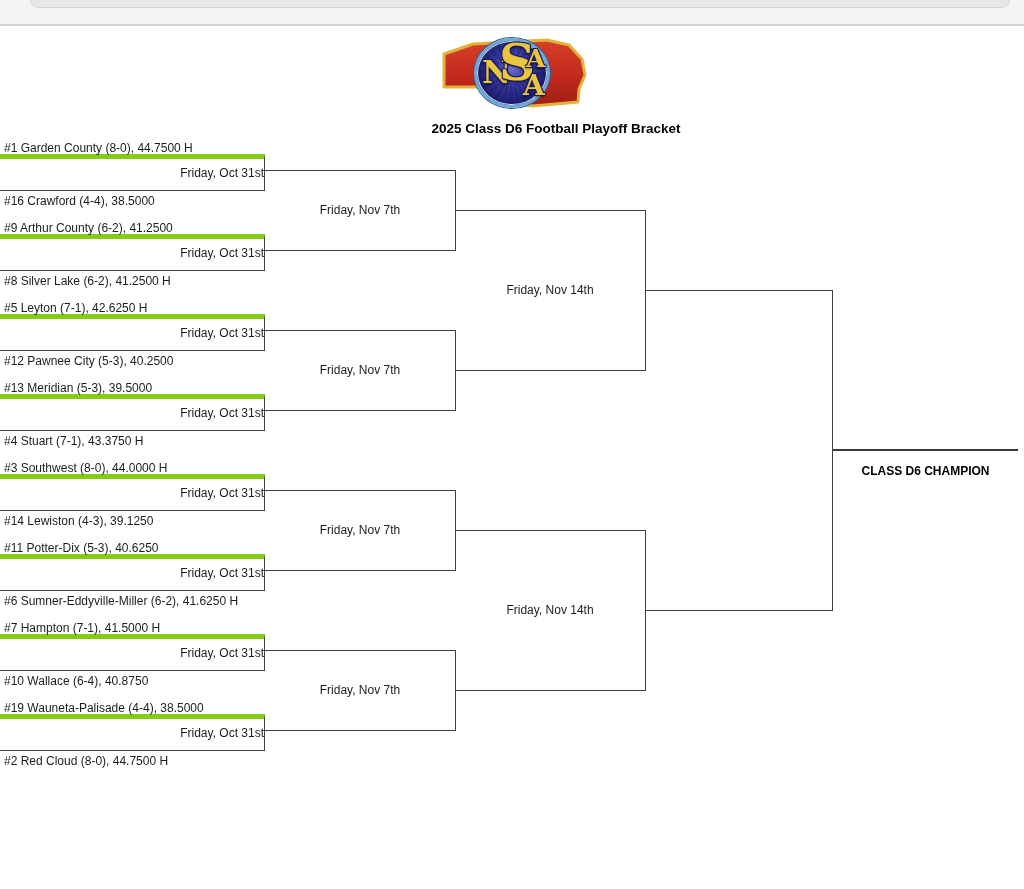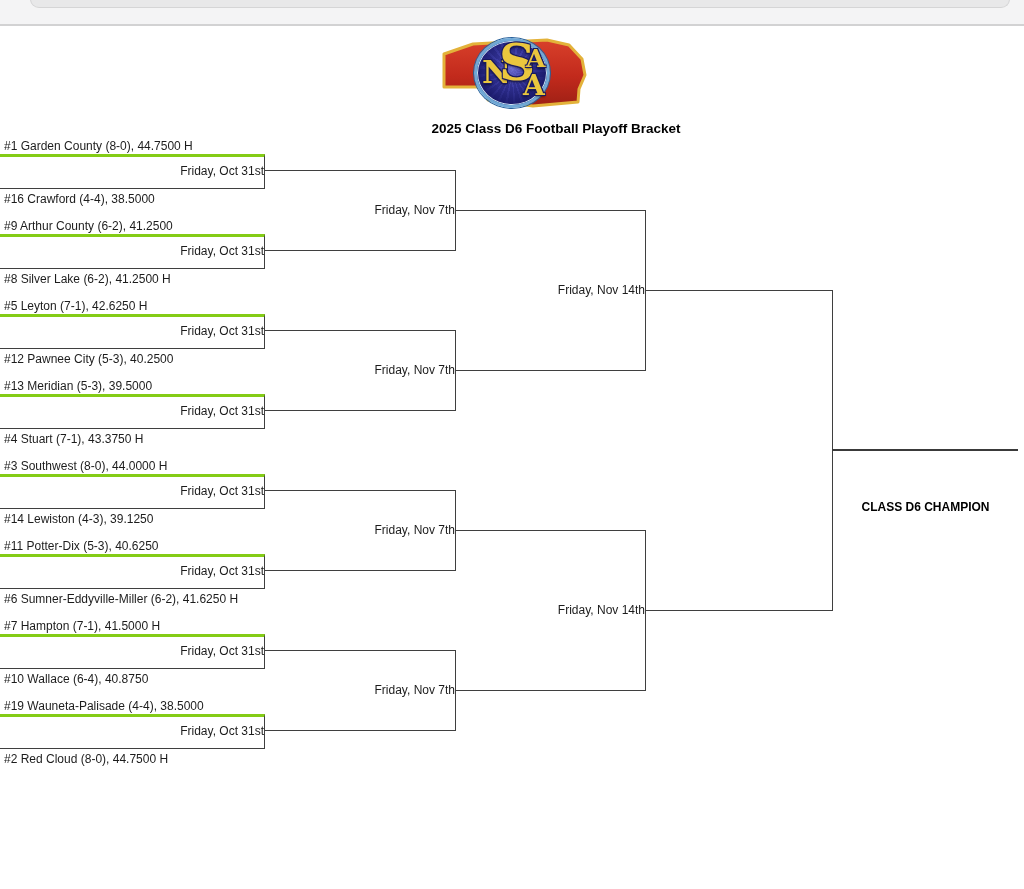--- a/index.html
+++ b/index.html
@@ -40,46 +40,46 @@
   .ltr-a1 { left:49px; top:5px;  font-size:25px; }
   .ltr-a2 { left:46px; top:31px; font-size:28px; }
   
   .title {
     position:absolute; left:0; top:121px; width:1024px; text-align:center;
     font-size:13.5px; font-weight:bold; color:#000;margin-left:44px;
   }
   
   .match {
     position:absolute; left:0; width:264px; height:31px;
-    border-top:3px solid #84cc16; border-bottom:1px solid #3f3f3f;
+    border-top:5px solid #84cc16; border-bottom:1px solid #3f3f3f;
     border-right:1px solid #3f3f3f;
   }
   .team {
     position:absolute; left:4px; font-size:12px; line-height:13px;
     white-space:nowrap; color:#1c1c1c;
   }
   .team.above { top:-17px; }
   .team.below { top:36px; }
   .rdate {
     position:absolute; left:0; right:0; top:8px; text-align:right;
     font-size:12px; line-height:13px; color:#1c1c1c;
   }
   .hline { position:absolute; height:1px; background:#3f3f3f; }
   .vline { position:absolute; width:1px; background:#3f3f3f; }
   .qlabel, .slabel, .flabel {
-    position:absolute; text-align:right; font-size:12px; line-height:14px;
+    position:absolute; text-align:center; font-size:12px; line-height:14px;
     color:#1c1c1c; white-space:nowrap;
   }
   .qlabel { left:265px; width:190px; }
   .slabel { left:455px; width:190px; }
   .flabel { left:645px; width:188px; }
   .champline { position:absolute; left:832px; top:449px; width:186px; height:2px; background:#3a3a3a; }
   .champlabel {
     position:absolute; left:833px; top:464px; width:185px; text-align:center;
-    font-size:12px; font-weight:bold; color:#000; white-space:nowrap;margin-top:36px;
+    font-size:12px; font-weight:bold; color:#000; white-space:nowrap;
   }
 </style>
 </head>
 <body>
 
 <div id="screen">
 
   <div class="chrome">
     <div class="chrome-pill"></div>
   </div>

